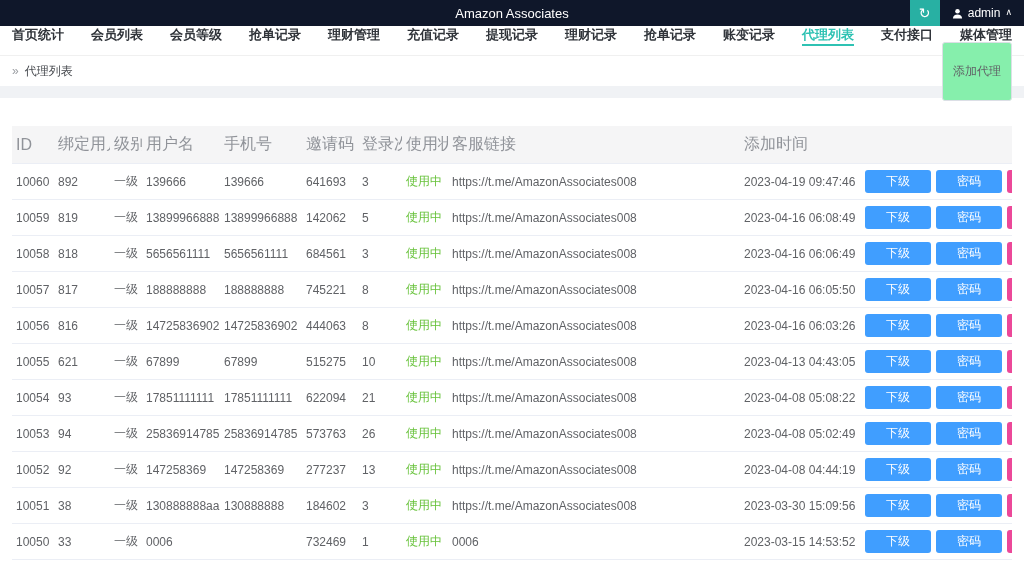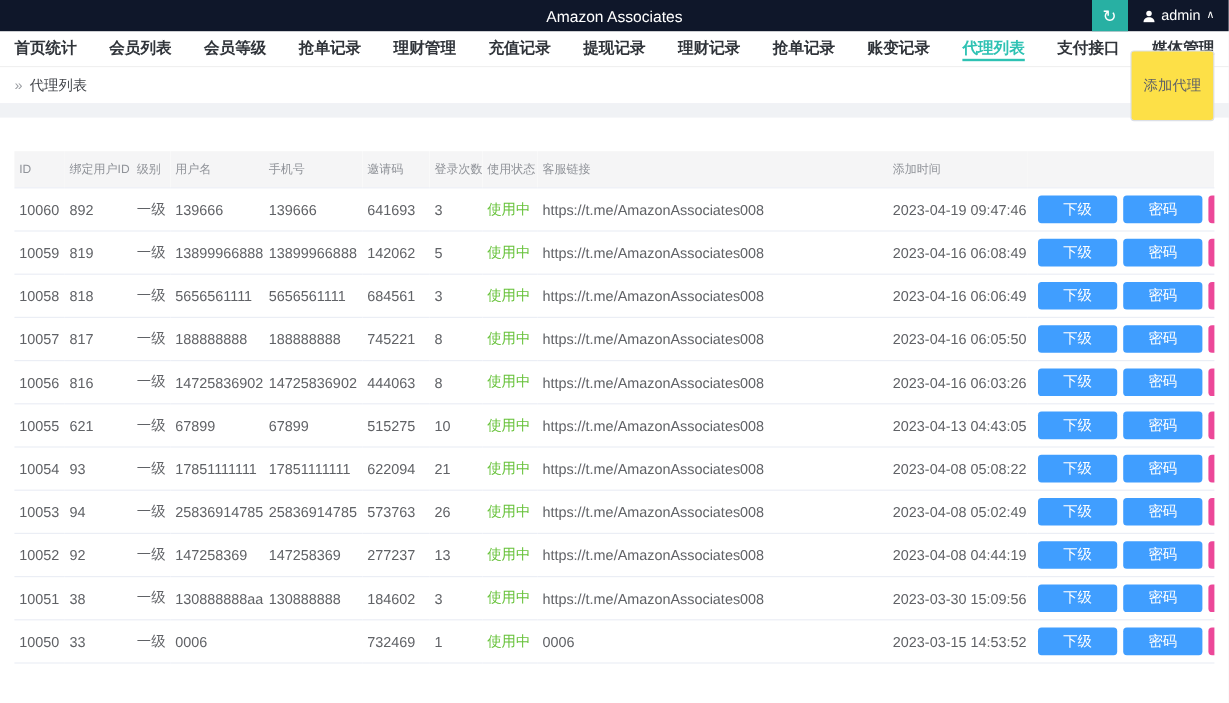--- a/index.html
+++ b/index.html
@@ -12,52 +12,52 @@
   .topbar-title { color:#ffffff; font-size:13px; }
   .topbar-right { position:absolute; right:0; top:0; height:26px; display:flex; align-items:center; }
   .refresh-btn { width:30px; height:26px; background:#29af a2; background:#28b0a3; color:#fff;
     border:none; font-size:14px; cursor:pointer; display:flex; align-items:center; justify-content:center; }
   .user-box { display:flex; align-items:center; gap:5px; color:#ffffff; font-size:12px;
     padding:0 12px; height:16px; cursor:pointer; }
   .user-box svg { display:block; }
   .caret { font-size:9px; position:relative; top:-1px; }
 
   
-  .navbar { height:30px; background:#ffffff; display:flex; align-items:center;
+  .navbar { height:30px; background:#ffffff; display:flex; align-items:flex-start;
     padding:0 12px; gap:27px; border-bottom:1px solid #f0f0f0; }
   .nav-item { font-size:13px; font-weight:bold; color:#30343a; display:flex; align-items:center;
     cursor:pointer; border-bottom:2px solid transparent; white-space:nowrap; }
   .nav-item.active { color:#2ec2b3; border-bottom-color:#2ec2b3; }
 
   
   .crumbbar { height:30px; background:#ffffff; display:flex; align-items:center;
     padding:0 12px; justify-content:space-between; }
   .crumb { font-size:12px; color:#46494e; display:flex; align-items:center; gap:6px; }
   .crumb-arrow { color:#9a9da2; font-size:12px; }
-  .add-btn { font-size:12px; color:#606266; background:#fde047; border:1px solid #dcdfe6;
+  .add-btn { font-size:12px; color:#606266; background:#86efac; border:1px solid #dcdfe6;
     border-radius:3px; padding:20px 10px; cursor:pointer; }
 
   .gap { height:12px; background:#f0f2f5; }
 
   
   .card { background:#ffffff; height:518px; padding-top:12px; }
 
   .search-title { font-size:12px; color:#606266; margin:0 0 10px 40px; }
   .search-row { display:flex; align-items:center; margin-left:40px; gap:8px; }
   .search-label { font-size:12px; color:#606266; }
   .search-input { width:128px; height:24px; border:1px solid #dcdfe6; border-radius:3px;
     font-size:12px; padding:0 8px; color:#606266; outline:none; margin-right:12px; }
   .search-input::placeholder { color:#c0c4cc; }
   .search-btn { display:flex; align-items:center; gap:4px; font-size:12px; color:#606266;
     background:#fff; border:1px solid #dcdfe6; border-radius:3px; padding:4px 10px; cursor:pointer; }
   .search-btn svg { display:block; }
 
   
   table { width:1000px; margin:16px 12px 0 12px; border-collapse:collapse; table-layout:fixed; }
-  th { background:#f5f5f6; color:#909399; font-size:10px; font-weight:normal; text-align:left;
+  th { background:#f5f5f6; color:#909399; font-size:16px; font-weight:normal; text-align:left;
     padding:8px 4px; border-bottom:1px solid #ebeef5; white-space:nowrap; overflow:hidden; }
   td { color:#606266; font-size:12px; padding:6px 4px; border-bottom:1px solid #ebeef5;
     white-space:nowrap; overflow:hidden; }
   th:nth-child(1),  td:nth-child(1)  { width:42px; }
   th:nth-child(2),  td:nth-child(2)  { width:56px; }
   th:nth-child(3),  td:nth-child(3)  { width:32px; }
   th:nth-child(4),  td:nth-child(4)  { width:78px; }
   th:nth-child(5),  td:nth-child(5)  { width:82px; }
   th:nth-child(6),  td:nth-child(6)  { width:56px; }
   th:nth-child(7),  td:nth-child(7)  { width:44px; }

